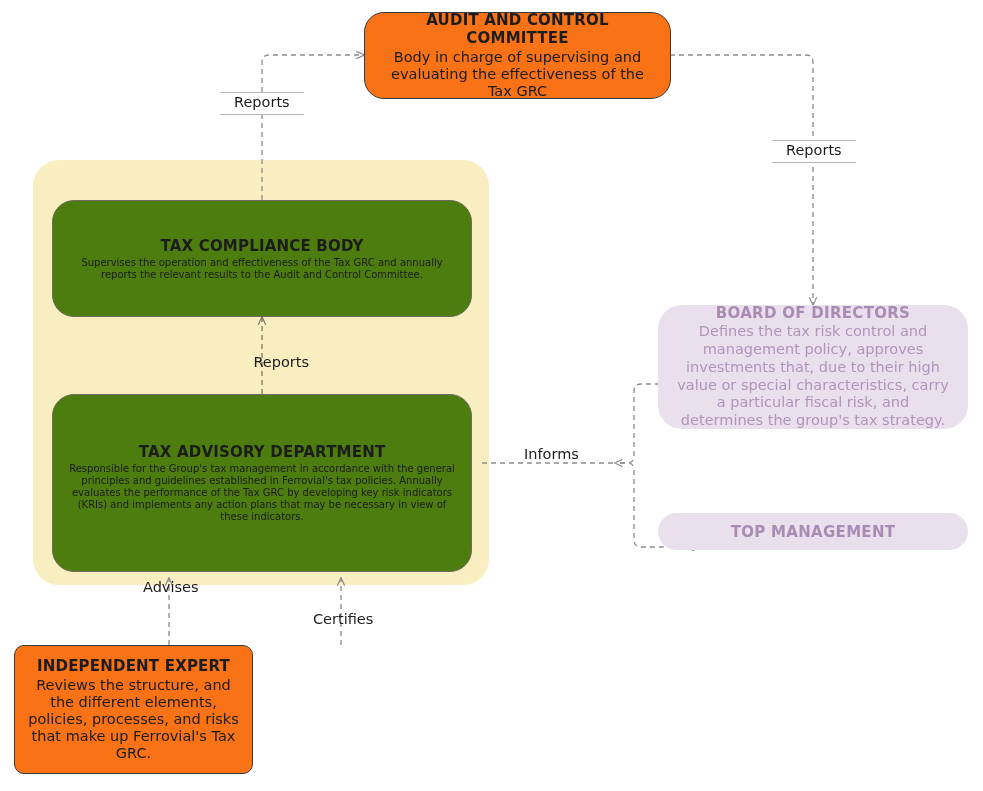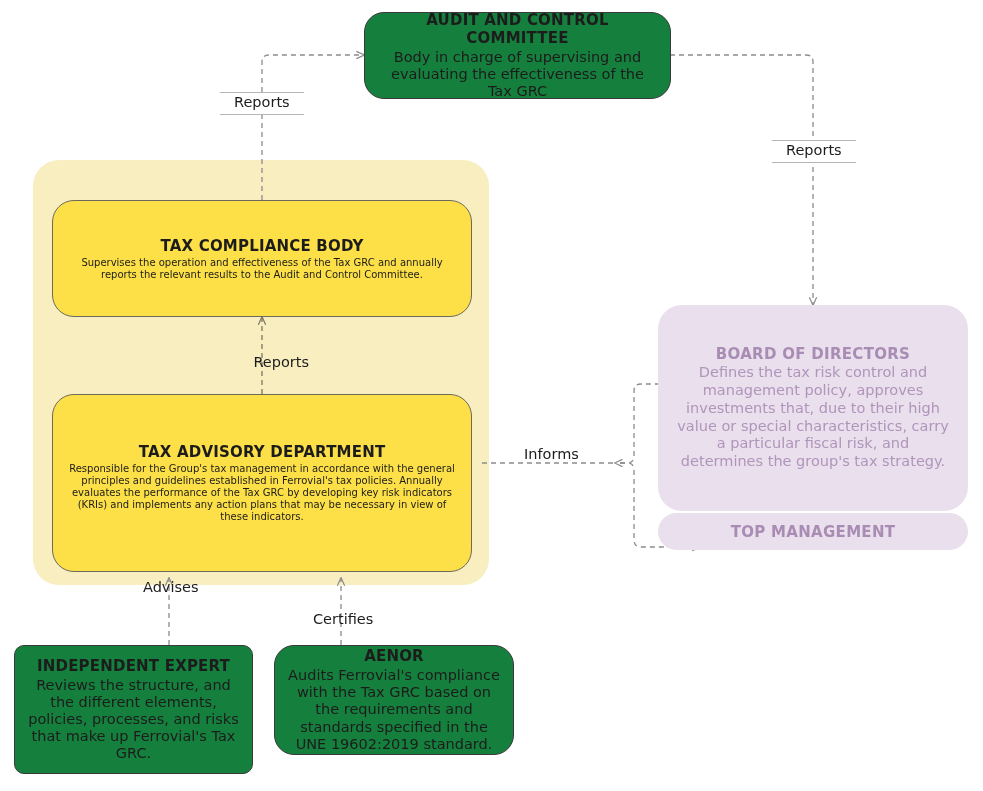--- a/index.html
+++ b/index.html
@@ -33,40 +33,40 @@
     box-sizing: border-box;
     display: flex;
     flex-direction: column;
     align-items: center;
     justify-content: center;
     text-align: center;
   }
 
   
   .box-white {
-    background: #15803d;
+    background: #f97316;
     border: 1.3px solid #3a3a3a;
     border-radius: 20px;
   }
   .box-white .node-title {
     font-weight: bold;
     font-size: 15px;
     letter-spacing: 0.2px;
     color: #1c1c1c;
     margin-bottom: 2px;
   }
   .box-white .node-body {
     font-size: 14.5px;
     line-height: 1.18;
     color: #1c1c1c;
   }
 
   
   .box-cream {
-    background: #fde047;
+    background: #4d7c0f;
     border: 1.1px solid #6d6a5c;
     border-radius: 22px;
   }
   .box-cream .node-title {
     font-weight: bold;
     font-size: 15px;
     letter-spacing: 0.2px;
     color: #1c1c1c;
     margin-bottom: 2px;
   }
@@ -190,38 +190,34 @@
   <div class="node box-cream" style="left:52px; top:200px; width:420px; height:117px; padding:6px 18px;">
     <div class="node-title">TAX COMPLIANCE BODY</div>
     <div class="node-body">Supervises the operation and effectiveness of the Tax GRC and annually reports the relevant results to the Audit and Control Committee.</div>
   </div>
 
   <div class="node box-cream" style="left:52px; top:394px; width:420px; height:178px; padding:6px 14px;align-items:center;">
     <div class="node-title">TAX ADVISORY DEPARTMENT</div>
     <div class="node-body">Responsible for the Group's tax management in accordance with the general principles and guidelines established in Ferrovial's tax policies. Annually evaluates the performance of the Tax GRC by developing key risk indicators (KRIs) and implements any action plans that may be necessary in view of these indicators.</div>
   </div>
 
-  <div class="node box-purple" style="left:658px; top:305px; width:310px; height:206px; padding:6px 18px;">
+  <div class="node box-purple" style="left:658px; top:305px; width:310px; height:124px; padding:6px 18px;">
     <div class="node-title">BOARD OF DIRECTORS</div>
     <div class="node-body">Defines the tax risk control and management policy, approves investments that, due to their high value or special characteristics, carry a particular fiscal risk, and determines the group's tax strategy.</div>
   </div>
 
   <div class="node box-purple pill" style="left:658px; top:513px; width:310px; height:37px; padding:0 18px;">
     <div class="node-title">TOP MANAGEMENT</div>
   </div>
 
   <div class="node box-white" style="left:14px; top:645px; width:239px; height:129px; padding:6px 12px;border-radius:10px;">
     <div class="node-title">INDEPENDENT EXPERT</div>
     <div class="node-body">Reviews the structure, and the different elements, policies, processes, and risks that make up Ferrovial's Tax GRC.</div>
   </div>
 
-  <div class="node box-white" style="left:274px; top:645px; width:240px; height:110px; padding:4px 12px;">
-    <div class="node-title">AENOR</div>
-    <div class="node-body">Audits Ferrovial's compliance with the Tax GRC based on the requirements and standards specified in the UNE 19602:2019 standard.</div>
-  </div>
 
   <div class="edge-label boxed" style="left:220px; top:92px;">Reports</div>
 
   <div class="edge-label boxed" style="left:772px; top:140px;">Reports</div>
 
   <div class="edge-label on-cream" style="left:219px; top:355px; width:90px;">Reports</div>
 
   <div class="edge-label plain" style="left:518px; top:447px;">Informs</div>
 
   <div class="edge-label plain" style="left:137px; top:580px;">Advises</div>

